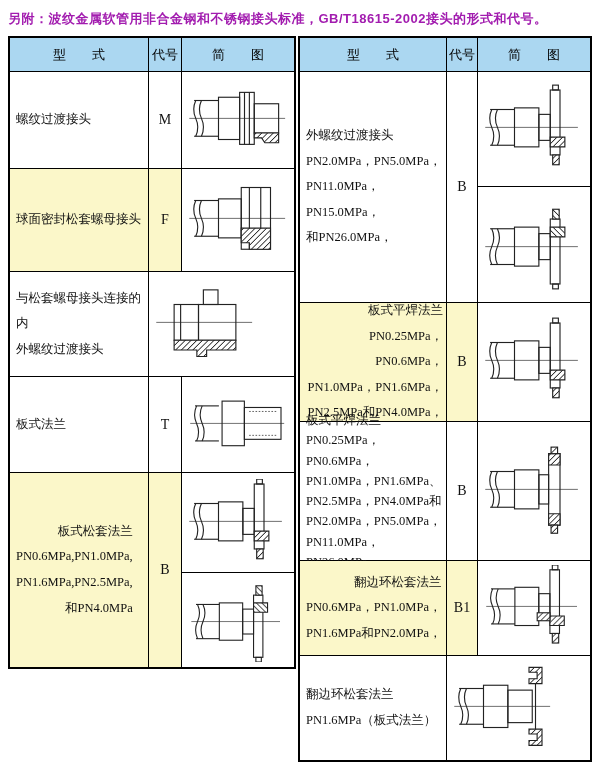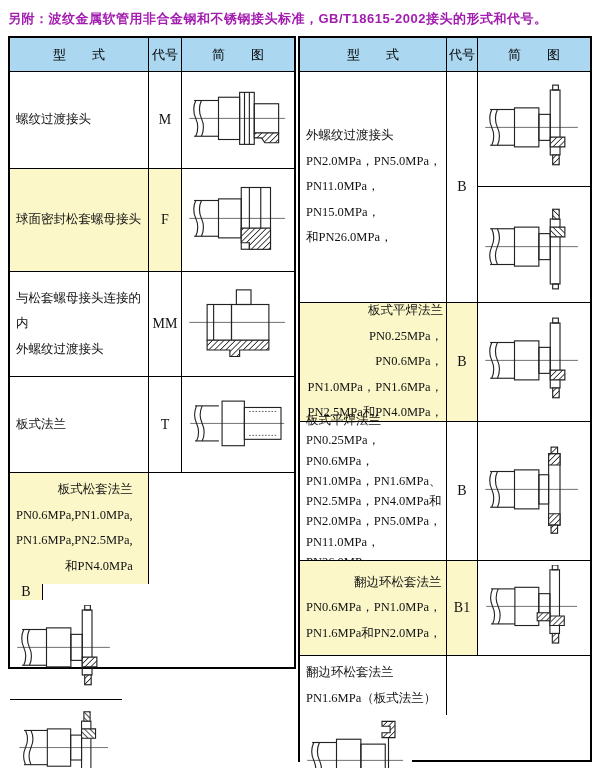--- a/index.html
+++ b/index.html
@@ -9,21 +9,21 @@
   .title { font-family:"Liberation Sans", sans-serif; font-weight:bold; font-size:13px;
            letter-spacing:0.5px; margin:2px 0 8px 0; color:#a21caf; }
   .tables { display:flex; align-items:flex-start; }
   .tbl { border:2px solid #000; background:#0ea5e9; }
   .tbl-left  { width:288px; margin-right:2px; }
   .tbl-right { width:294px; }
   .thead { display:flex; height:34px; background:var(--hdr,#abd7f1); border-bottom:1px solid #000; }
   .thead .cell { display:flex; align-items:center; justify-content:center;
                  font-size:13px; color:#000; }
   .trow { display:flex; border-bottom:1px solid #000; background:#fff; }
-  .trow:last-child { border-bottom:none;flex-direction:column; }
+  .trow:last-child { border-bottom:none; }
   .cell { border-right:1px solid #000; }
   .cell:last-child { border-right:none; }
   
   .tbl-left  .c-type { width:139px; }
   .tbl-left  .c-code { width:33px; }
   .tbl-left  .c-diag { width:112px; }
   .tbl-right .c-type { width:147px; }
   .tbl-right .c-code { width:31px; }
   .tbl-right .c-diag { width:112px; }
   .t-cell { display:flex; align-items:center; padding:4px 3px 4px 6px;
@@ -161,21 +161,20 @@
         <div class="cell c-diag diag-cell">
           <svg class="diag" width="104" height="90" viewBox="0 0 128 108">
               <use href="#sym-f"></use>
             </svg>
         </div>
       </div>
 
       <div class="trow" style="height:105px">
         <div class="cell c-type t-cell">与松套螺母接头连接的内
 外螺纹过渡接头</div>
-        <div class="cell c-code code-cell">MM</div>
         <div class="cell c-diag diag-cell">
           <svg class="diag" width="104" height="90" viewBox="0 0 128 108">
               <use href="#sym-mm"></use>
             </svg>
         </div>
       </div>
 
 
       <div class="trow" style="height:96px">
         <div class="cell c-type t-cell">板式法兰</div>

